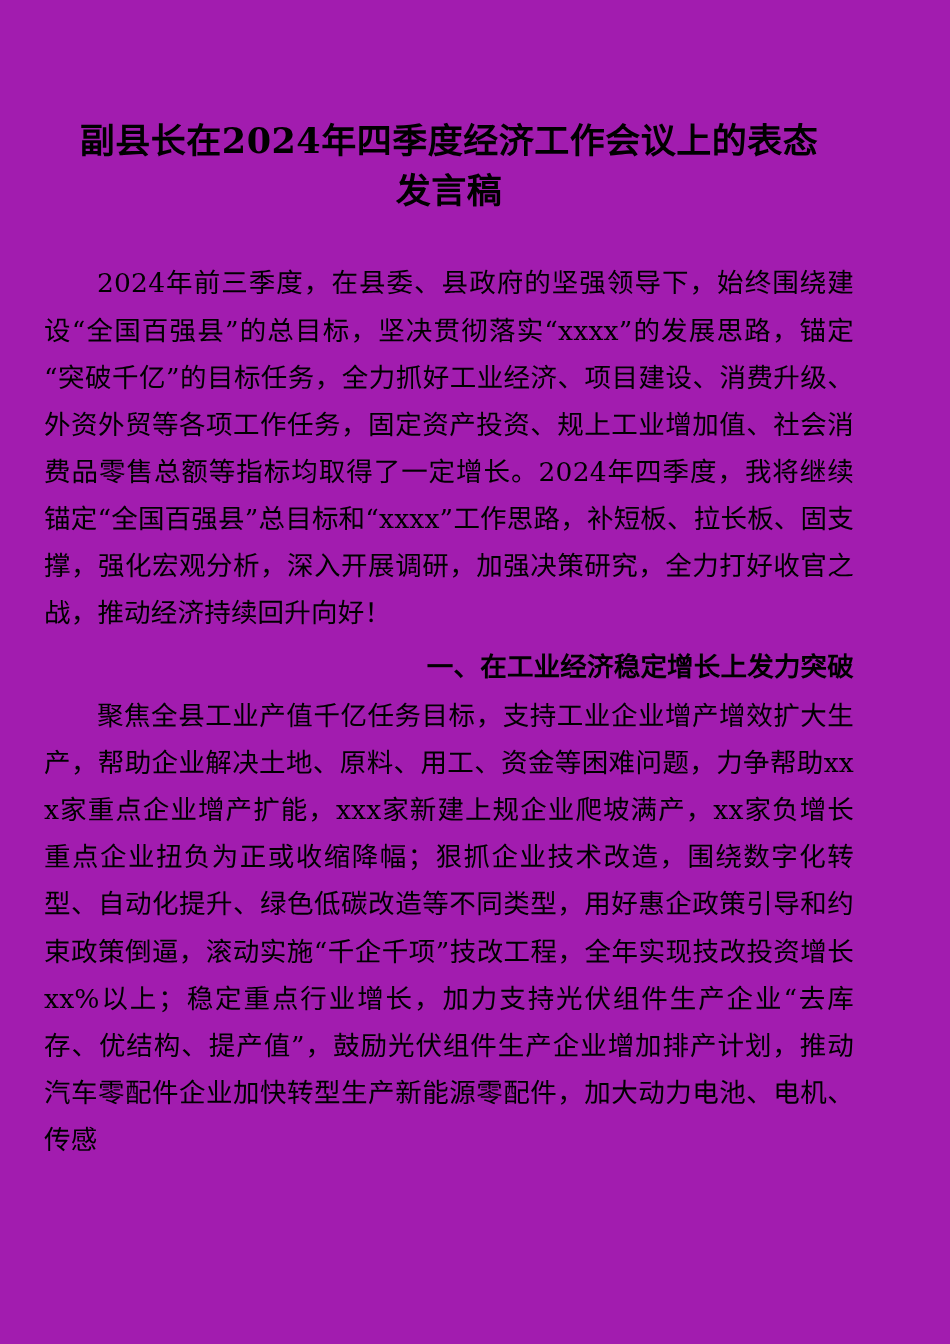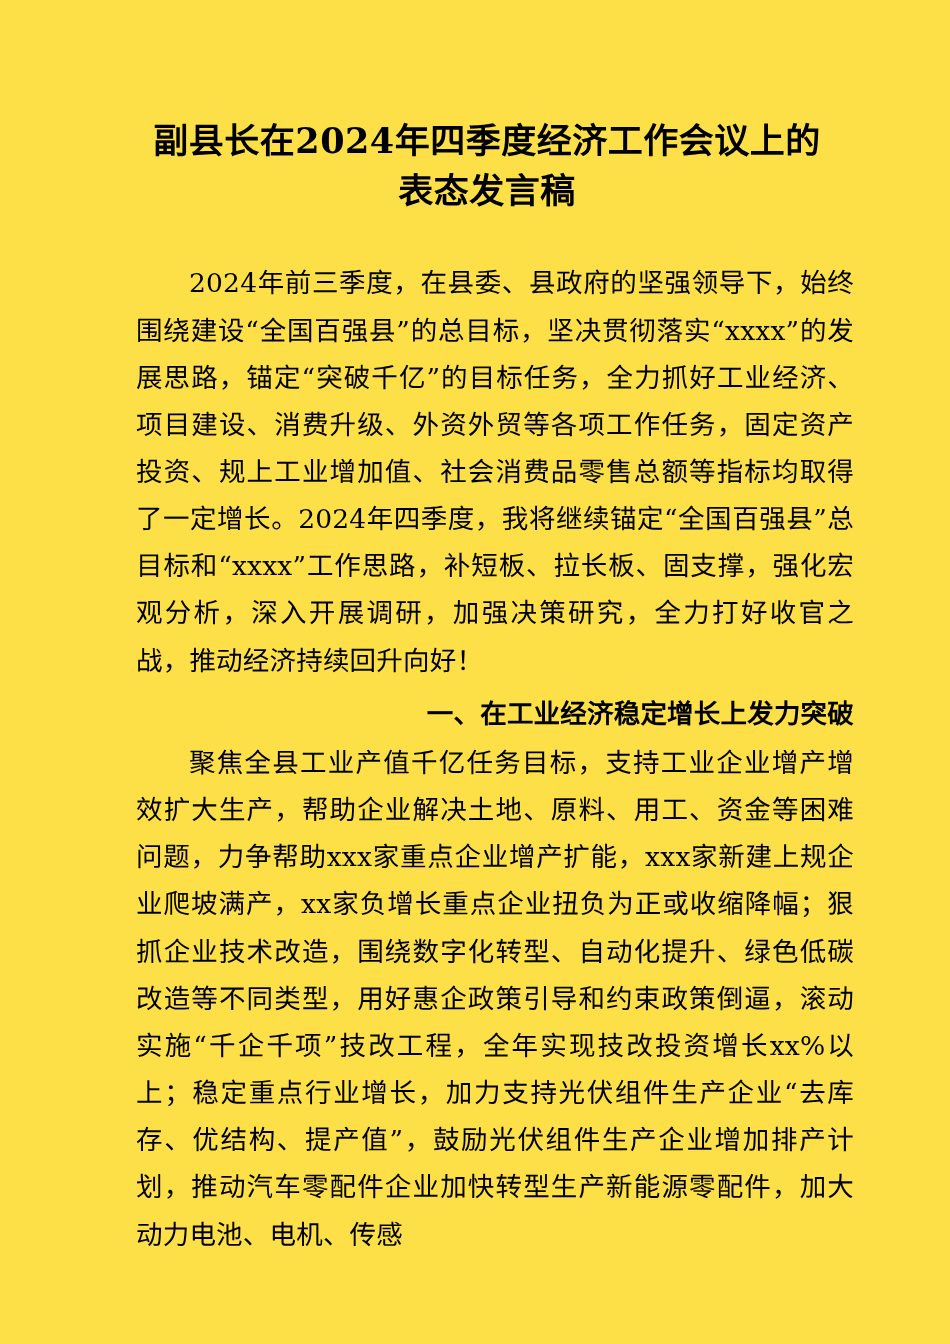--- a/index.html
+++ b/index.html
@@ -11,43 +11,43 @@
     width: 950px;
     height: 1344px;
     font-family: "DejaVu Serif", "Liberation Serif", serif;
     color: #000000;
     overflow: hidden;
   }
   .page {
     width: 950px;
     height: 1344px;
     box-sizing: border-box;
-    padding: 96px 96px 40px 120px;
-    background: #fde047;
+    padding: 96px 96px 40px 44px;
+    background: #a21caf;
     position: relative;
   }
   .doc-title {
     font-family: "DejaVu Serif", "Liberation Serif", serif;
     font-weight: 700;
     font-size: 35px;
     line-height: 1.42;
     text-align: center;
     letter-spacing: 0.5px;
     margin: 20px 28px 0 28px;
   }
   .body-block {
     margin-top: 44px;
   }
   p.para {
     font-size: 26.5px;
     line-height: 1.78;
     text-align: justify;
     text-align-last: left;
     text-indent: 2em;
-    margin: 0 0 2px 16px;
+    margin: 0 0 2px 0;
     letter-spacing: 0.2px;
     word-break: break-all;
   }
   p.heading {
     font-size: 26.5px;
     line-height: 1.78;
     text-indent: 2em;
     font-weight: 700;
     margin: 6px 0 2px 0;
     letter-spacing: 0.2px;

